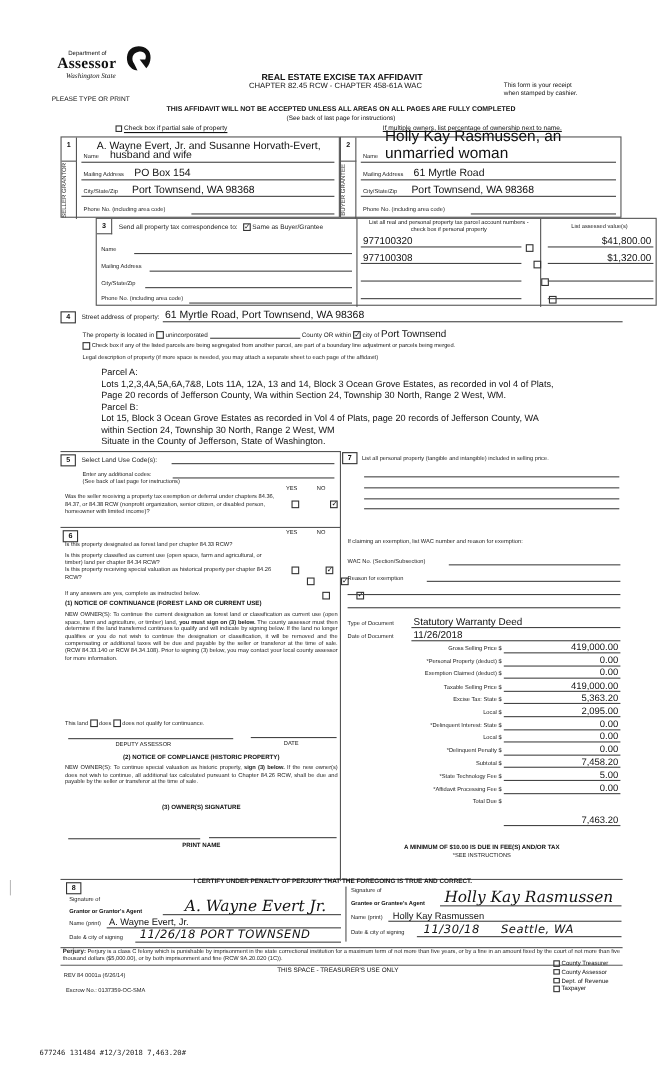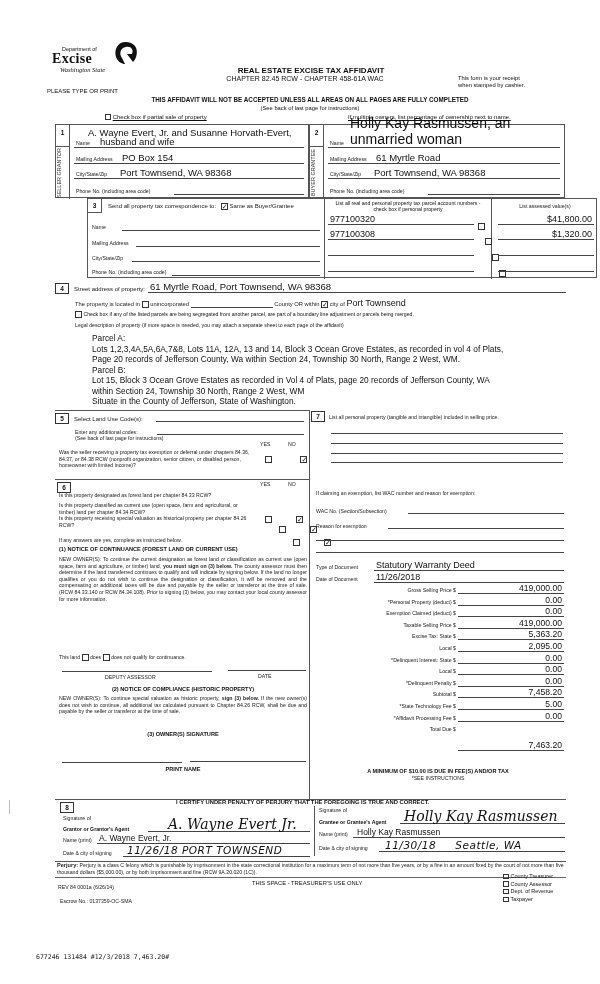--- a/index.html
+++ b/index.html
@@ -21,21 +21,21 @@
   .mono { font-family: "DejaVu Sans Mono", monospace; }
 </style>
 </head>
 <body>
 
 
 
 
 <div class="abs" style="left:52px;top:46px;width:90px;height:40px;">
   <div class="abs" style="left:10px;top:0px;font-size:5.5px;">Department of</div>
-  <div class="abs" style="left:0px;top:5px;font-family:'Liberation Serif',serif;font-weight:bold;font-size:14px;letter-spacing:0.3px;">Excise</div>
+  <div class="abs" style="left:0px;top:5px;font-family:'Liberation Serif',serif;font-weight:bold;font-size:14px;letter-spacing:0.3px;">Assessor</div>
   <div class="abs" style="left:8px;top:20px;font-family:'Liberation Serif',serif;font-style:italic;font-size:6.5px;">Washington State</div>
   <svg class="abs" style="left:60px;top:-6px;" width="28" height="26" viewBox="0 0 28 26">
     <path d="M14 2 C5 2 2 10 4 17 C6 22 10 24 13 24 L10 18 C7 14 8 8 14 7 C19 6 22 10 20 14 L15 14 L21 22 C26 17 26 8 22 5 C20 3 17 2 14 2 Z" fill="#111"></path>
   </svg>
 </div>
 <div class="abs" style="left:47px;top:88px;font-size:6px;">PLEASE TYPE OR PRINT</div>
 
 <div class="abs center" style="left:196px;top:66px;width:230px;font-size:8px;font-weight:bold;">REAL ESTATE EXCISE TAX AFFIDAVIT</div>
 <div class="abs center" style="left:190px;top:75px;width:230px;font-size:7px;">CHAPTER 82.45 RCW - CHAPTER 458-61A WAC</div>
 <div class="abs" style="left:458px;top:75px;font-size:5.8px;line-height:7px;">

